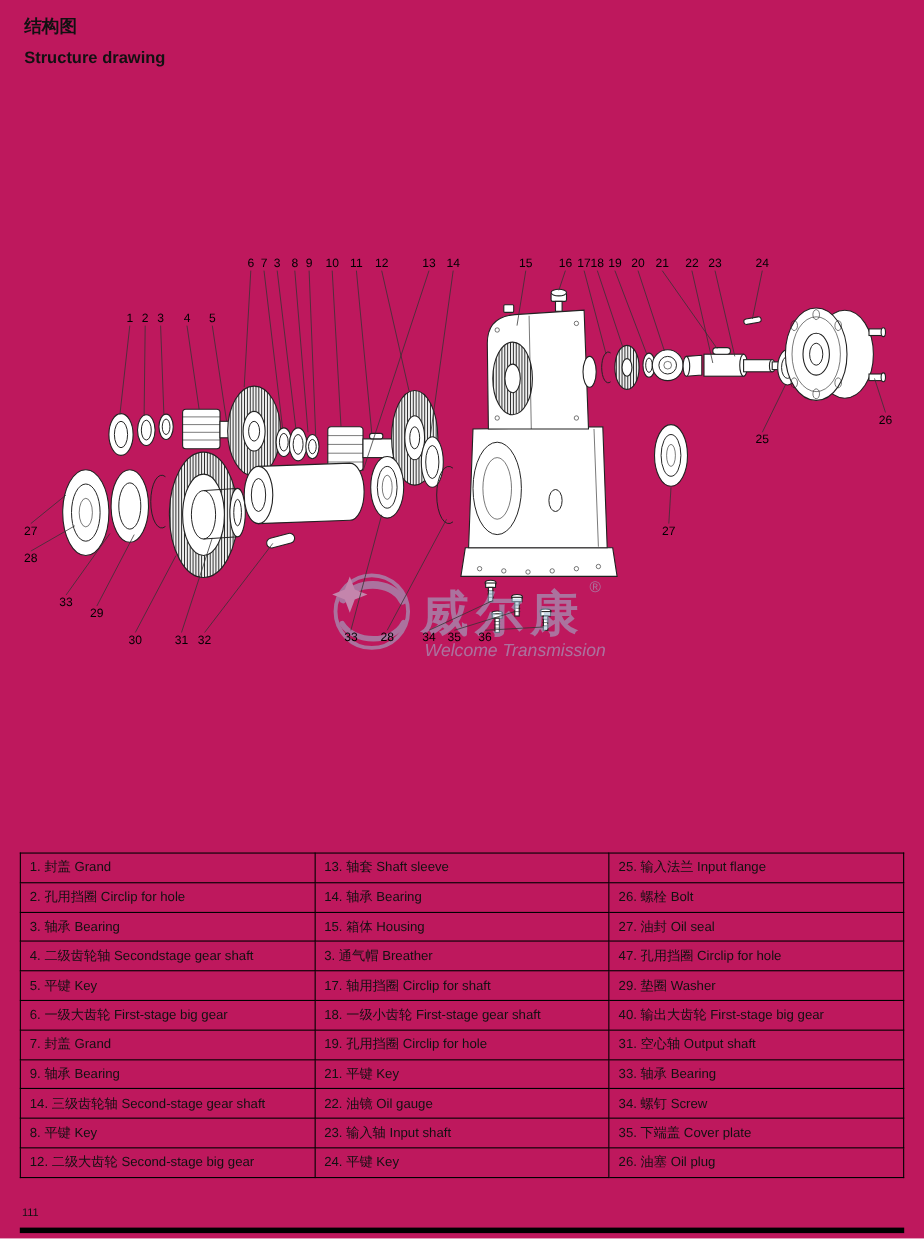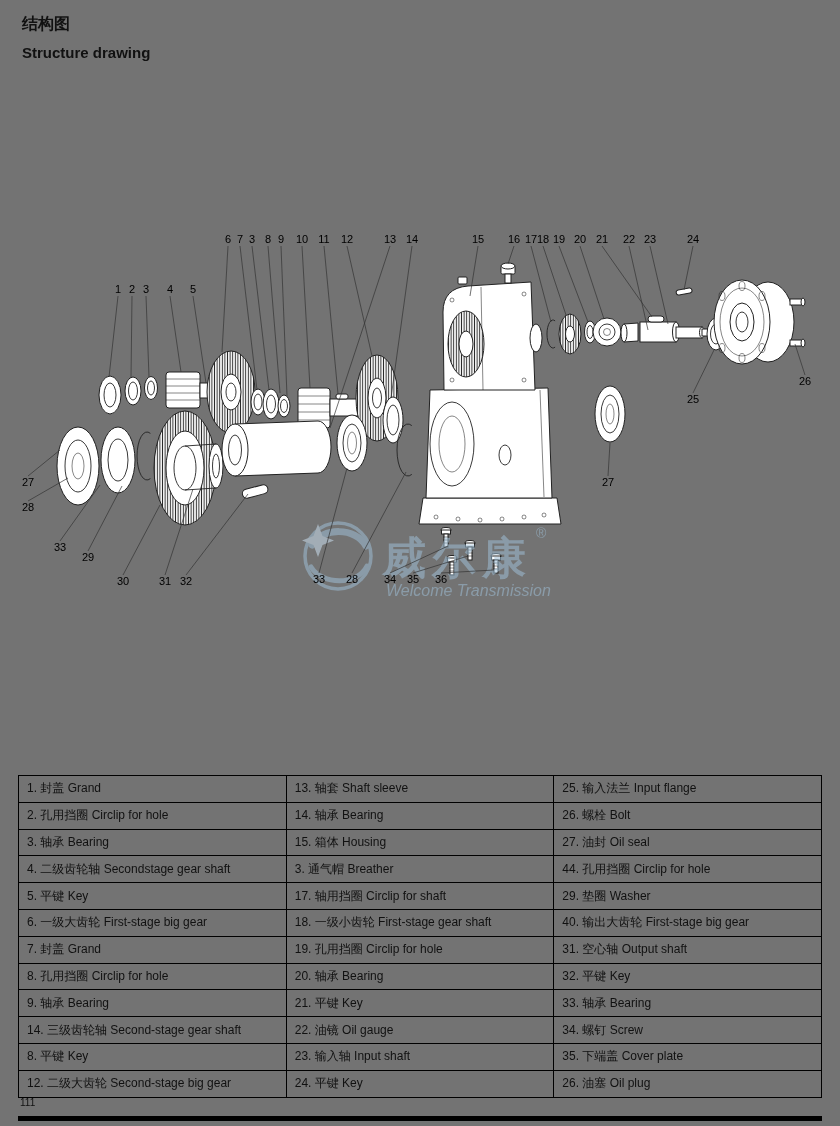--- a/index.html
+++ b/index.html
@@ -1,16 +1,16 @@
 <!DOCTYPE html>
 <html><head>
 <meta charset="utf-8">
 <style>
   html,body{margin:0;padding:0;background:#fff;}
-  .page{position:relative;width:840px;height:1126px;background:#737373;overflow:hidden;
+  .page{position:relative;width:840px;height:1126px;background:#be185d;overflow:hidden;
         font-family:"Liberation Sans","DejaVu Sans",sans-serif;color:#111;}
   .titles{position:absolute;left:22px;top:14px;}
   .title-zh{margin:0 0 9px 0;font-size:16px;font-weight:700;}
   .title-en{margin:0;font-size:15px;font-weight:700;}
   .drawing-svg{position:absolute;left:0;top:215px;width:840px;height:410px;}
   
   .p{fill:#fff;stroke:#222;stroke-width:1;}
   .o{fill:none;stroke:#222;stroke-width:.9;}
   .t{stroke-width:.55;}
   .g{fill:url(#teeth);stroke:#222;stroke-width:1;}
@@ -327,43 +327,38 @@
           <td>26. 螺栓 Bolt</td>
         </tr>
         <tr>
           <td>3. 轴承 Bearing</td>
           <td>15. 箱体 Housing</td>
           <td>27. 油封 Oil seal</td>
         </tr>
         <tr>
           <td>4. 二级齿轮轴 Secondstage gear shaft</td>
           <td>3. 通气帽 Breather</td>
-          <td>44. 孔用挡圈 Circlip for hole</td>
+          <td>47. 孔用挡圈 Circlip for hole</td>
         </tr>
         <tr>
           <td>5. 平键 Key</td>
           <td>17. 轴用挡圈 Circlip for shaft</td>
           <td>29. 垫圈 Washer</td>
         </tr>
         <tr>
           <td>6. 一级大齿轮 First-stage big gear</td>
           <td>18. 一级小齿轮 First-stage gear shaft</td>
           <td>40. 输出大齿轮 First-stage big gear</td>
         </tr>
         <tr>
           <td>7. 封盖 Grand</td>
           <td>19. 孔用挡圈 Circlip for hole</td>
           <td>31. 空心轴 Output shaft</td>
         </tr>
         <tr>
-          <td>8. 孔用挡圈 Circlip for hole</td>
-          <td>20. 轴承 Bearing</td>
-          <td>32. 平键 Key</td>
-        </tr>
-        <tr>
           <td>9. 轴承 Bearing</td>
           <td>21. 平键 Key</td>
           <td>33. 轴承 Bearing</td>
         </tr>
         <tr>
           <td>14. 三级齿轮轴 Second-stage gear shaft</td>
           <td>22. 油镜 Oil gauge</td>
           <td>34. 螺钉 Screw</td>
         </tr>
         <tr>

